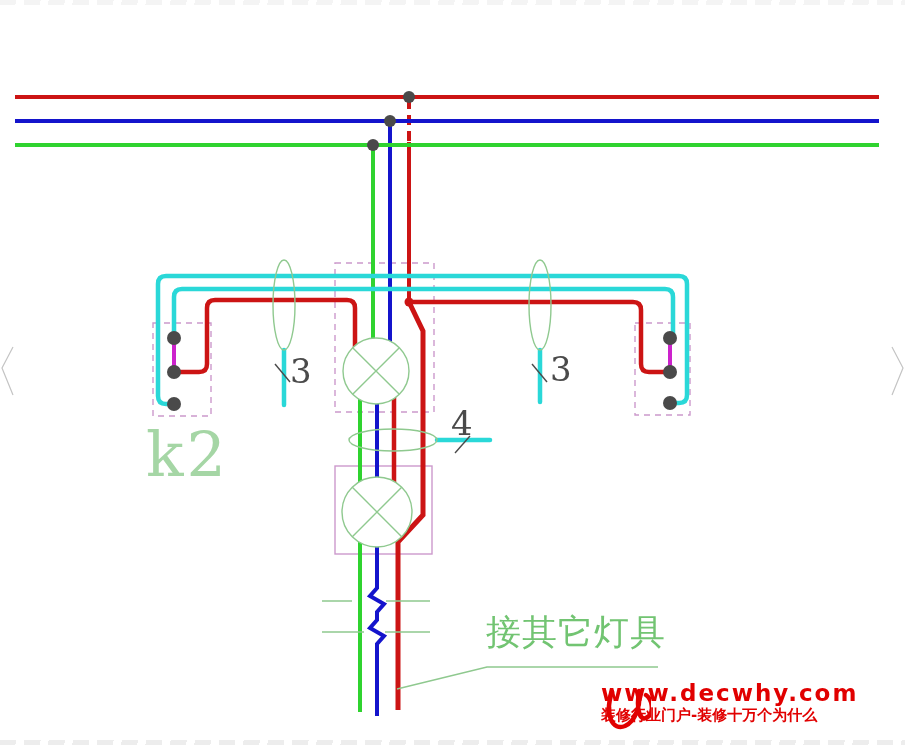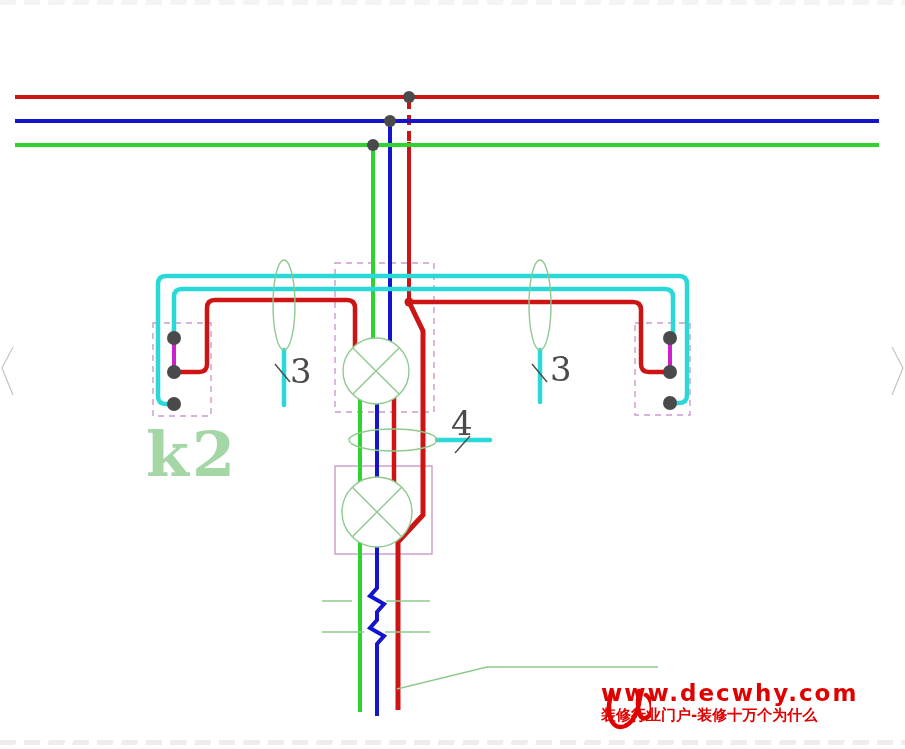--- a/index.html
+++ b/index.html
@@ -26,21 +26,21 @@
   .lamp{fill:#ffffff;stroke:var(--symbol-green);stroke-width:1.4;}
   .ann{stroke:var(--annotation-gray);stroke-width:1.4;}
   .chev{stroke:var(--chevron-gray);stroke-width:1.2;}
   .dot{fill:var(--junction-gray);stroke:none;}
   .rdot{fill:var(--live-red);stroke:none;}
   .t4{stroke-width:4;}
   .t45{stroke-width:4.5;stroke-linecap:round;}
   .t5{stroke-width:5;}
   .lbl{position:absolute;line-height:1;white-space:nowrap;}
   .count-lbl{font-family:"DejaVu Serif", serif;font-size:34px;color:var(--annotation-gray);}
-  .switch-lbl{font-family:"DejaVu Serif", serif;font-size:62px;letter-spacing:3px;color:var(--label-green);font-weight:700;}
+  .switch-lbl{font-family:"DejaVu Serif", serif;font-size:62px;letter-spacing:3px;color:var(--label-green);font-weight:400;}
   .note-lbl{font-size:35px;letter-spacing:1px;color:var(--note-green);}
   #watermark{position:absolute;left:601px;top:682px;display:flex;align-items:flex-start;gap:10px;color:var(--watermark-red);}
   #wm-text{display:flex;flex-direction:column;align-items:flex-start;}
   #wm-url{font-size:23px;font-weight:bold;letter-spacing:2px;line-height:1;}
   #wm-tagline{font-size:15px;font-weight:bold;letter-spacing:0px;line-height:1;margin-top:3px;}
 </style>
 </head>
 <body>
 
 <div id="page">
@@ -134,20 +134,21 @@
     <g>
       <path class="chev" d="M13,347 L2,368 L13,395"></path>
       <path class="chev" d="M892,347 L903,368 L892,395"></path>
     </g>
   </svg>
 
   <div class="lbl switch-lbl" style="left:146px;top:424px;">k2</div>
   <div class="lbl count-lbl" style="left:290px;top:354px;">3</div>
   <div class="lbl count-lbl" style="left:550px;top:352px;">3</div>
   <div class="lbl count-lbl" style="left:451px;top:406px;">4</div>
+  <div class="lbl note-lbl" style="left:486px;top:615px;">接其它灯具</div>
 
   <div id="watermark">
     <svg width="50" height="54" viewBox="0 0 50 54">
       <path d="M11,10 C3,34 12,49 24,44 C35,39 40,22 38,9 M38,9 C35,29 39,42 48,34 C53,29 51,17 45,13" fill="none" stroke="var(--watermark-red)" stroke-width="4.5" stroke-linecap="round"></path>
     </svg>
     <div id="wm-text">
       <div id="wm-url">www.decwhy.com</div>
       <div id="wm-tagline">装修行业门户-装修十万个为什么</div>
     </div>
   </div>

